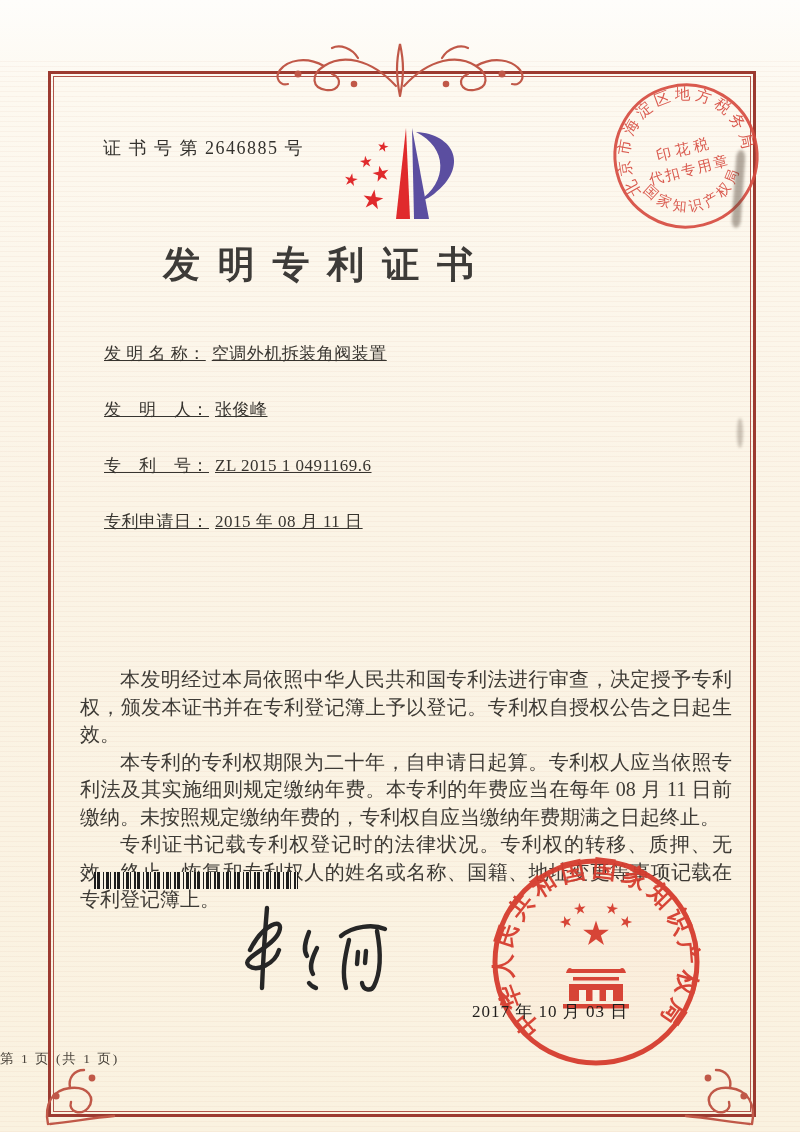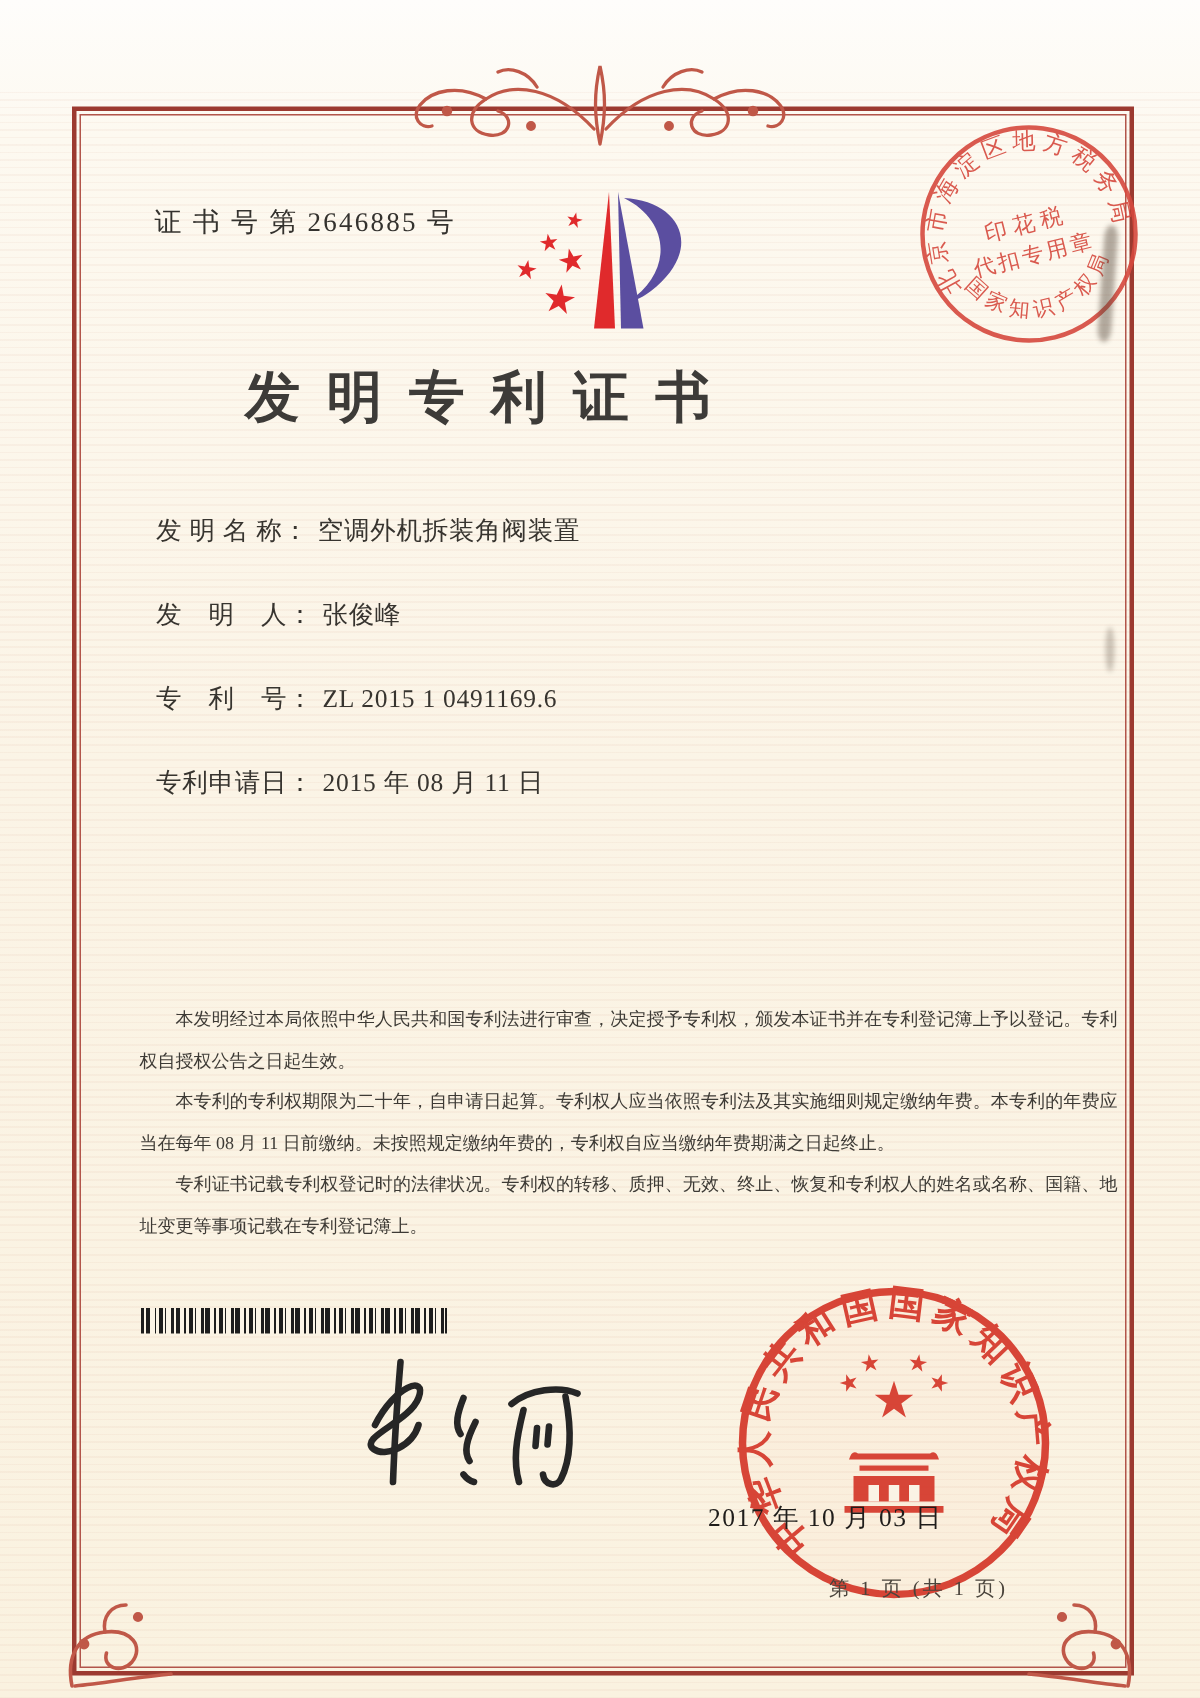--- a/index.html
+++ b/index.html
@@ -16,36 +16,36 @@
   .frame-outer{position:absolute;left:48px;top:71px;width:702px;height:1040px;border:3px solid #9c3a30;}
   .frame-inner{position:absolute;inset:2px;border:1px solid #b2554a;}
   .ornament{position:absolute;pointer-events:none;}
   .cert-number{position:absolute;left:103px;top:108px;font-size:18px;letter-spacing:1.5px;color:#34322e;margin-top:28px;}
   .logo{position:absolute;left:336px;top:122px;}
   .title{
     position:absolute;left:0;top:240px;width:637px;text-align:center;
     font-size:37px;font-weight:600;letter-spacing:.48em;padding-left:.48em;box-sizing:border-box;color:#3d3b38;
   }
   .fields{position:absolute;left:104px;top:342px;width:600px;}
-  .field-row{margin-bottom:33px;font-size:17px;color:#37342f;white-space:nowrap;}
+  .field-row{margin-bottom:33px;font-size:17px;color:#37342f;white-space:nowrap;text-decoration:underline;}
   .field-row .lbl{letter-spacing:.5px;}
   .field-row .val{margin-left:6px;letter-spacing:.5px;}
-  .body-text{position:absolute;left:80px;top:666px;width:652px;font-size:12px;line-height:27.5px;color:#3d3a35;text-align:justify;margin-left:13px;}
+  .body-text{position:absolute;left:80px;top:666px;width:652px;font-size:20px;line-height:27.5px;color:#3d3a35;text-align:justify;}
   .body-text p{margin:0;text-indent:2em;}
   .barcode{
     position:absolute;left:94px;top:872px;width:204px;height:17px;
     background:repeating-linear-gradient(90deg,#1d1d1d 0 2px,#fbf4e6 2px 3px,#1d1d1d 3px 6px,#fbf4e6 6px 9px,#1d1d1d 9px 10px,#fbf4e6 10px 12px,#1d1d1d 12px 15px,#fbf4e6 15px 16px,#1d1d1d 16px 17px,#fbf4e6 17px 20px);
   }
   .signer{position:absolute;left:95px;top:926px;font-family:"Liberation Sans","DejaVu Sans",sans-serif;color:#2b2b2b;}
   .signer div{font-size:19px;letter-spacing:5px;margin-bottom:13px;}
   .signature{position:absolute;left:205px;top:898px;}
   .tax-stamp{position:absolute;left:606px;top:76px;transform:rotate(-14deg);opacity:.9;}
   .office-seal{position:absolute;left:486px;top:852px;opacity:.95;}
   .seal-date{position:absolute;left:472px;top:1000px;font-size:17px;letter-spacing:1px;color:#1f1d1b;z-index:6;}
-  .footer{position:absolute;left:0;top:1050px;width:672px;text-align:right;font-size:13.5px;letter-spacing:2px;color:#4a443c;}
+  .footer{position:absolute;left:0;top:1050px;width:672px;text-align:left;font-size:13.5px;letter-spacing:2px;color:#4a443c;}
   .smudge{position:absolute;background:#57493c;filter:blur(1.6px);pointer-events:none;}
   .smudge-a{left:734px;top:150px;width:9px;height:78px;opacity:.45;border-radius:60%/10px;transform:rotate(4deg);}
   .smudge-b{left:737px;top:418px;width:6px;height:30px;opacity:.3;border-radius:50%;}
 </style>
 </head>
 <body>
 
 <div class="page">
 
   <div class="texture"></div>

